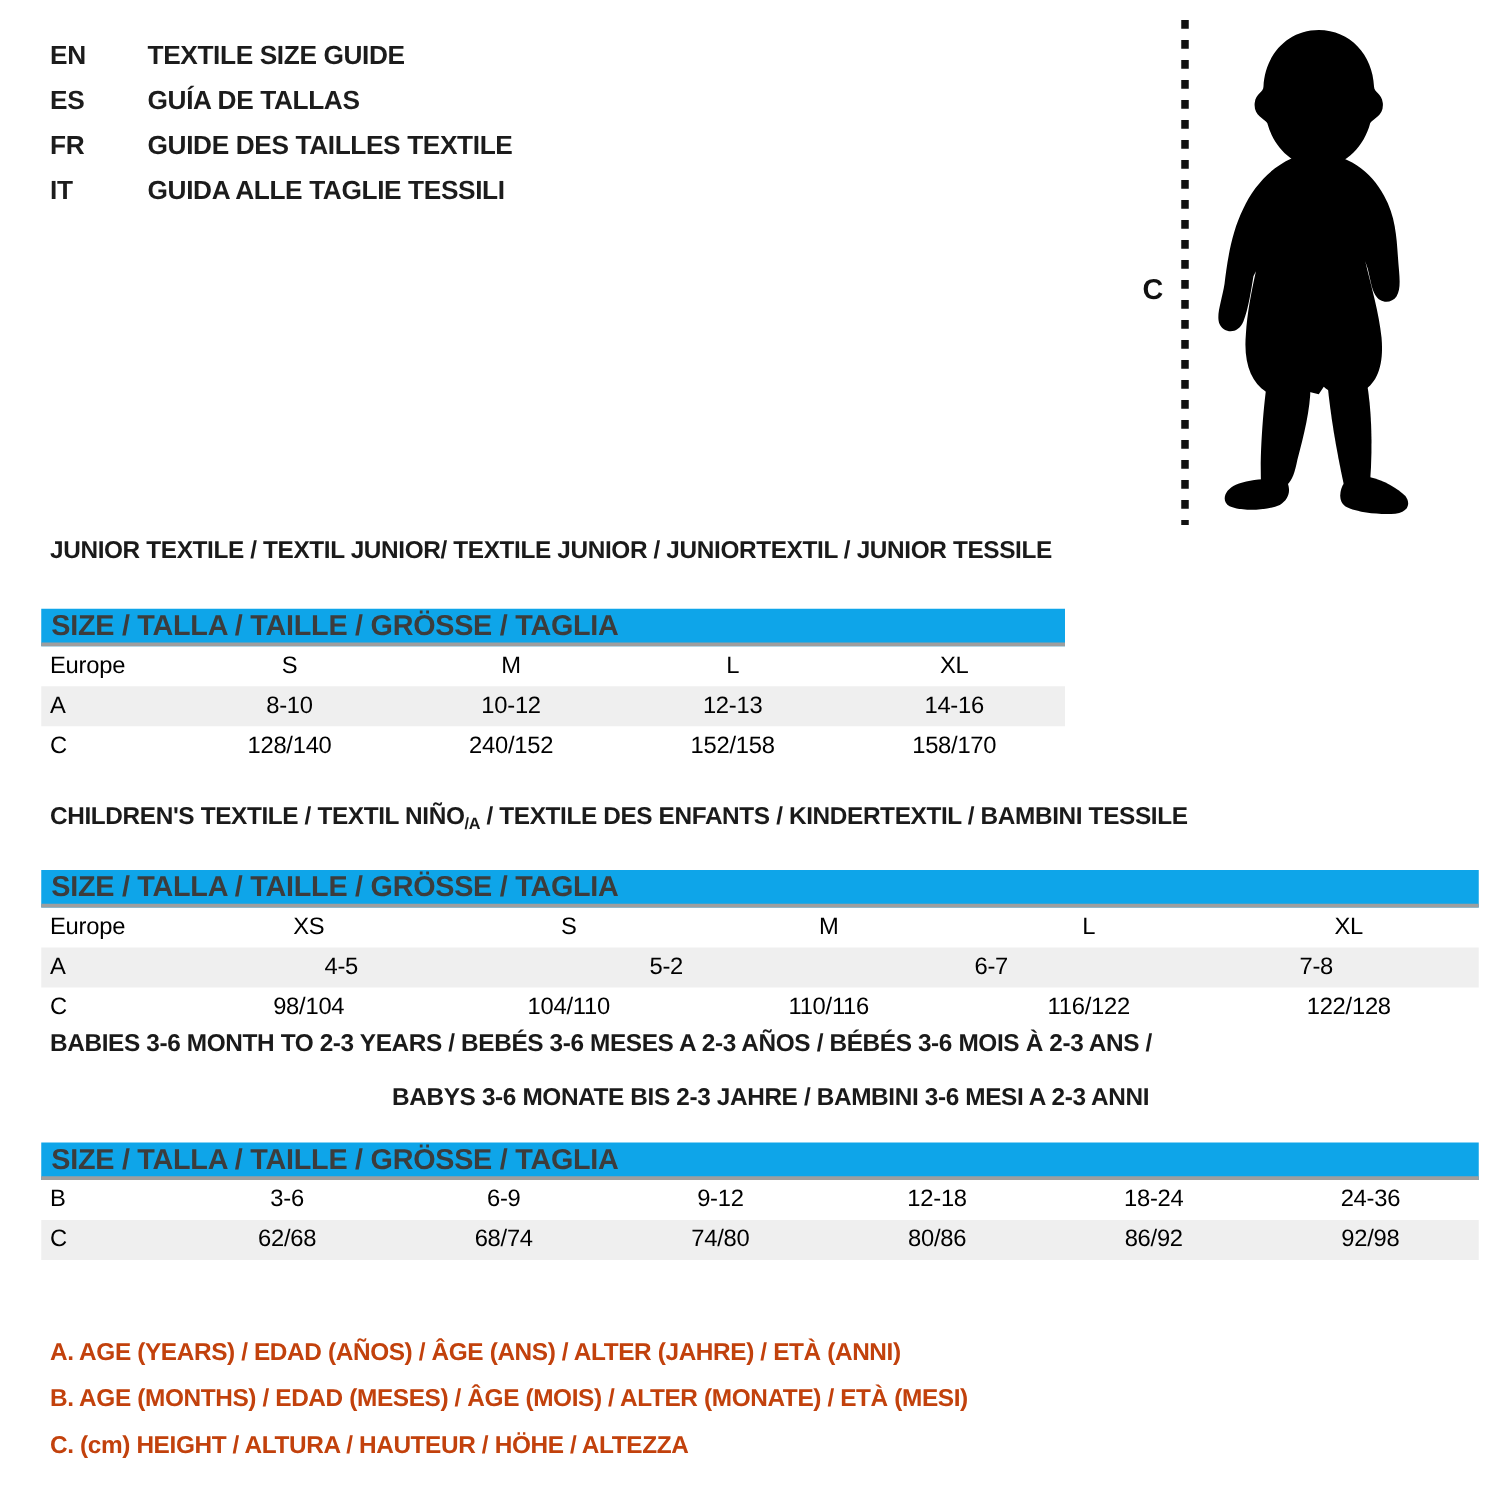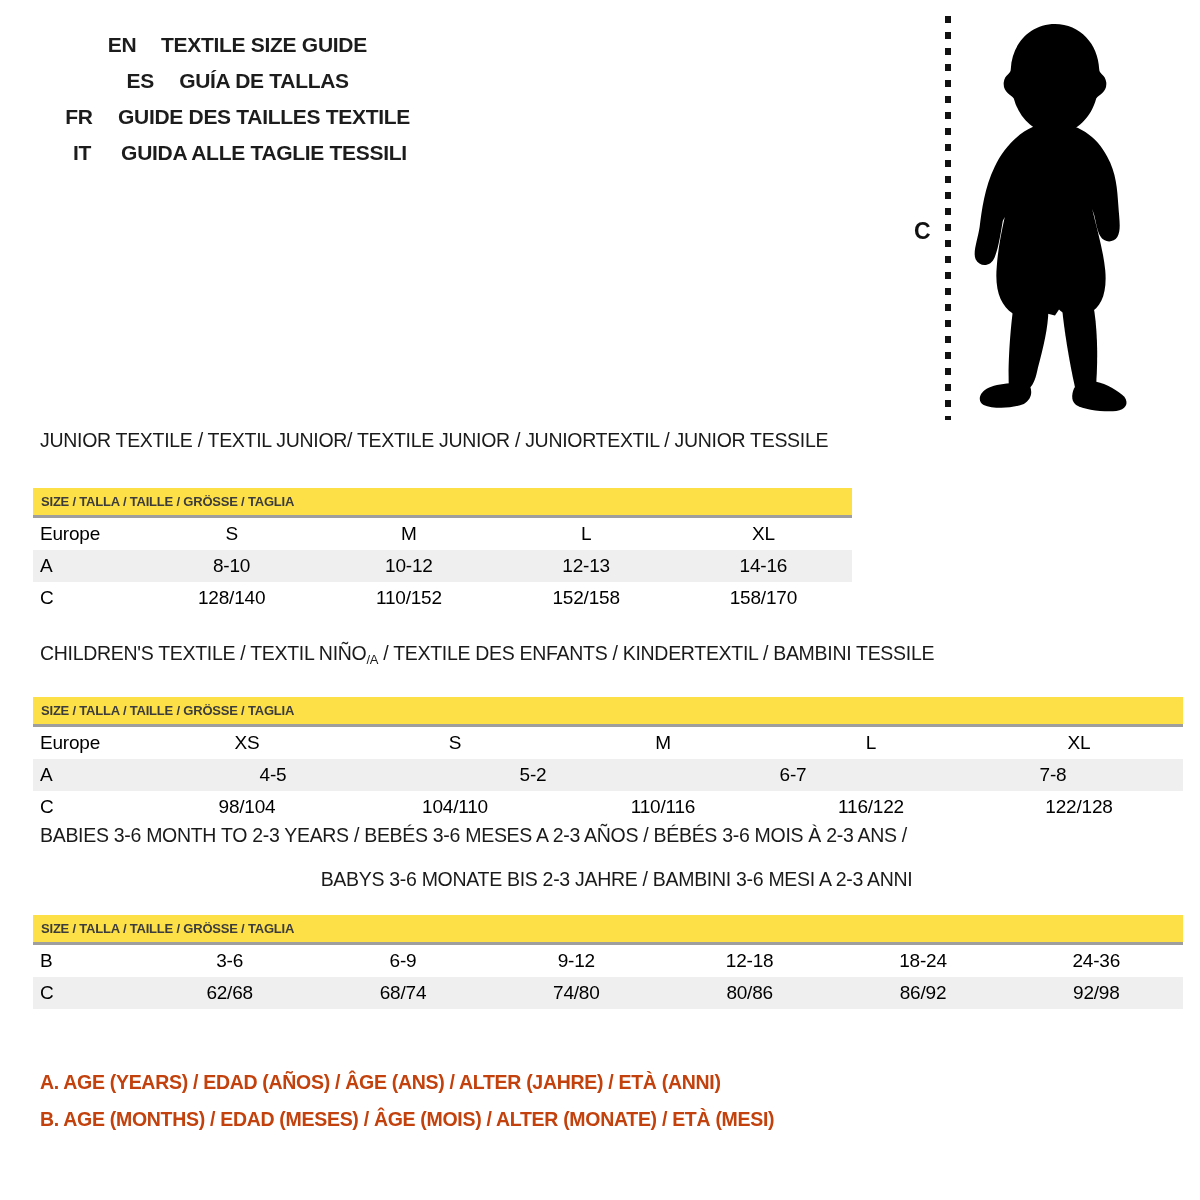--- a/index.html
+++ b/index.html
@@ -1,40 +1,40 @@
 <!DOCTYPE html>
 <html><head>
 <meta charset="utf-8">
 <style>
   html,body{margin:0;padding:0;background:#fff;}
   .page{
     position:relative;width:1200px;height:1200px;background:#ffffff;overflow:hidden;
     font-family:"Liberation Sans", sans-serif;color:#1e1e1e;
   }
   
-  .lang-block{position:absolute;left:40px;top:27px;text-align:center;}
+  .lang-block{position:absolute;left:40px;top:27px;}
   .lang-row{height:36px;line-height:36px;font-weight:bold;font-size:21px;letter-spacing:-0.3px;color:#1c1c1c;white-space:nowrap;}
   .lang-code{display:inline-block;width:78px;}
   
   .figure{position:absolute;left:912px;top:12px;width:260px;height:416px;}
   .figure-label{position:absolute;left:2px;top:206px;font-size:23px;font-weight:bold;color:#111;}
   .dash-line{position:absolute;left:32px;top:4px;width:8px;height:404px;}
   .baby{position:absolute;left:52px;top:2px;width:182px;height:410px;}
   
   .size-section{position:absolute;left:33px;width:1160px;}
-  .sec-title{padding-left:7px;font-weight:normal;font-size:19.5px;line-height:24px;letter-spacing:-0.3px;color:#1a1a1a;white-space:nowrap;}
+  .sec-title{padding-left:7px;font-weight:bold;font-size:19.5px;line-height:24px;letter-spacing:-0.3px;color:#1a1a1a;white-space:nowrap;}
   .sec-title2{margin-top:13px;text-align:center;}
   .title-sub{font-size:13px;vertical-align:-4px;}
   .tbl{box-sizing:border-box;}
   .section-0{top:428px;}  .section-0 .tbl{width:819px;margin-top:29px;}
   .section-1{top:641px;}  .section-1 .tbl{width:1150px;margin-top:25px;}
   .section-2{top:823px;}  .section-2 .tbl{width:1150px;margin-top:24px;}
   .tbl-head{
-    height:27px;line-height:27px;background:#fde047;border-bottom:3px solid #9e9e9e;
-    font-weight:bold;font-size:13px;padding-left:8px;color:#3c3c3c;letter-spacing:-0.2px;
+    height:27px;line-height:27px;background:#0ea5e9;border-bottom:3px solid #9e9e9e;
+    font-weight:bold;font-size:23px;padding-left:8px;color:#3c3c3c;letter-spacing:-0.2px;
   }
   .trow{display:flex;height:32px;line-height:32px;}
   .trow:nth-child(even){background:#efefef;}
   .tcell{flex:1;text-align:center;font-size:19px;color:#000000;letter-spacing:-0.2px;}
   .tlabel{flex:0 0 110px;box-sizing:border-box;text-align:left;padding-left:7px;}
   
   .legend{position:absolute;left:40px;top:1064px;}
   .legend-line{height:37px;line-height:37px;font-weight:bold;font-size:19.5px;letter-spacing:-0.3px;color:#c2410c;white-space:nowrap;}
 </style>
 </head>
@@ -101,21 +101,21 @@
             <div class="trow">
               <div class="tcell tlabel">A</div>
               <div class="tcell">8-10</div>
               <div class="tcell">10-12</div>
               <div class="tcell">12-13</div>
               <div class="tcell">14-16</div>
             </div>
             <div class="trow">
               <div class="tcell tlabel">C</div>
               <div class="tcell">128/140</div>
-              <div class="tcell">110/152</div>
+              <div class="tcell">240/152</div>
               <div class="tcell">152/158</div>
               <div class="tcell">158/170</div>
             </div>
           </div>
         </div>
       </section>
       <section class="size-section section-1">
         <div class="sec-title"><span>CHILDREN'S TEXTILE / TEXTIL NIÑO</span><span class="title-sub">/A</span><span> / TEXTILE DES ENFANTS / KINDERTEXTIL / BAMBINI TESSILE</span></div>
         <div class="tbl">
           <div class="tbl-head">SIZE / TALLA / TAILLE / GRÖSSE / TAGLIA</div>
@@ -171,15 +171,16 @@
               <div class="tcell">92/98</div>
             </div>
           </div>
         </div>
       </section>
     </div>
 
   <div class="legend">
       <div class="legend-line">A. AGE (YEARS) / EDAD (AÑOS) / ÂGE (ANS) / ALTER (JAHRE) / ETÀ (ANNI)</div>
       <div class="legend-line">B. AGE (MONTHS) / EDAD (MESES) / ÂGE (MOIS) / ALTER (MONATE) / ETÀ (MESI)</div>
+      <div class="legend-line">C. (cm) HEIGHT / ALTURA / HAUTEUR / HÖHE / ALTEZZA</div>
     </div>
 
 </div>
 
 </body></html>

